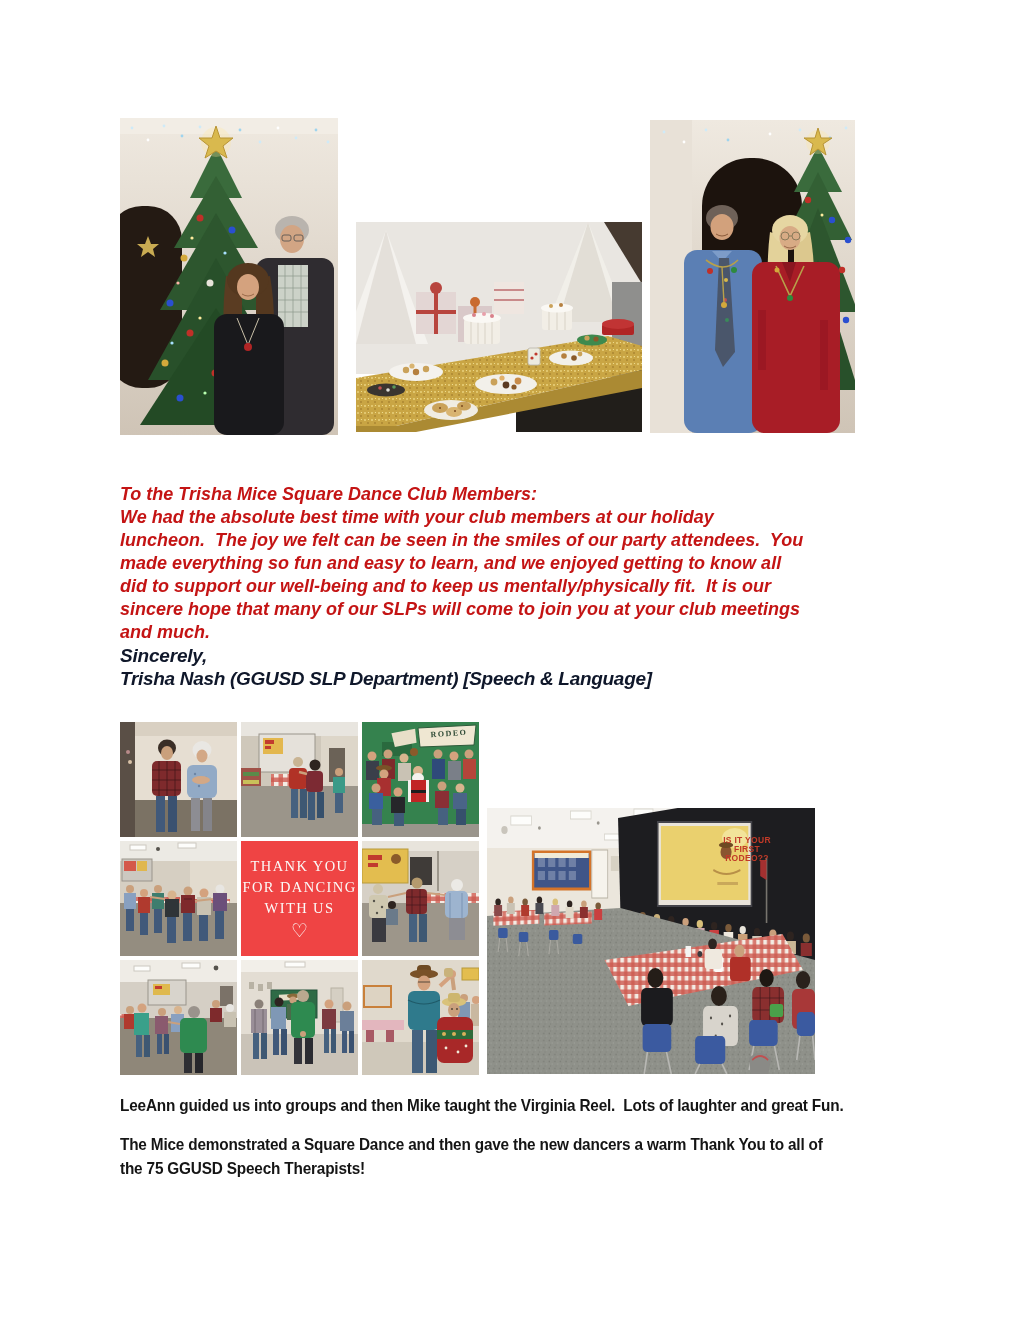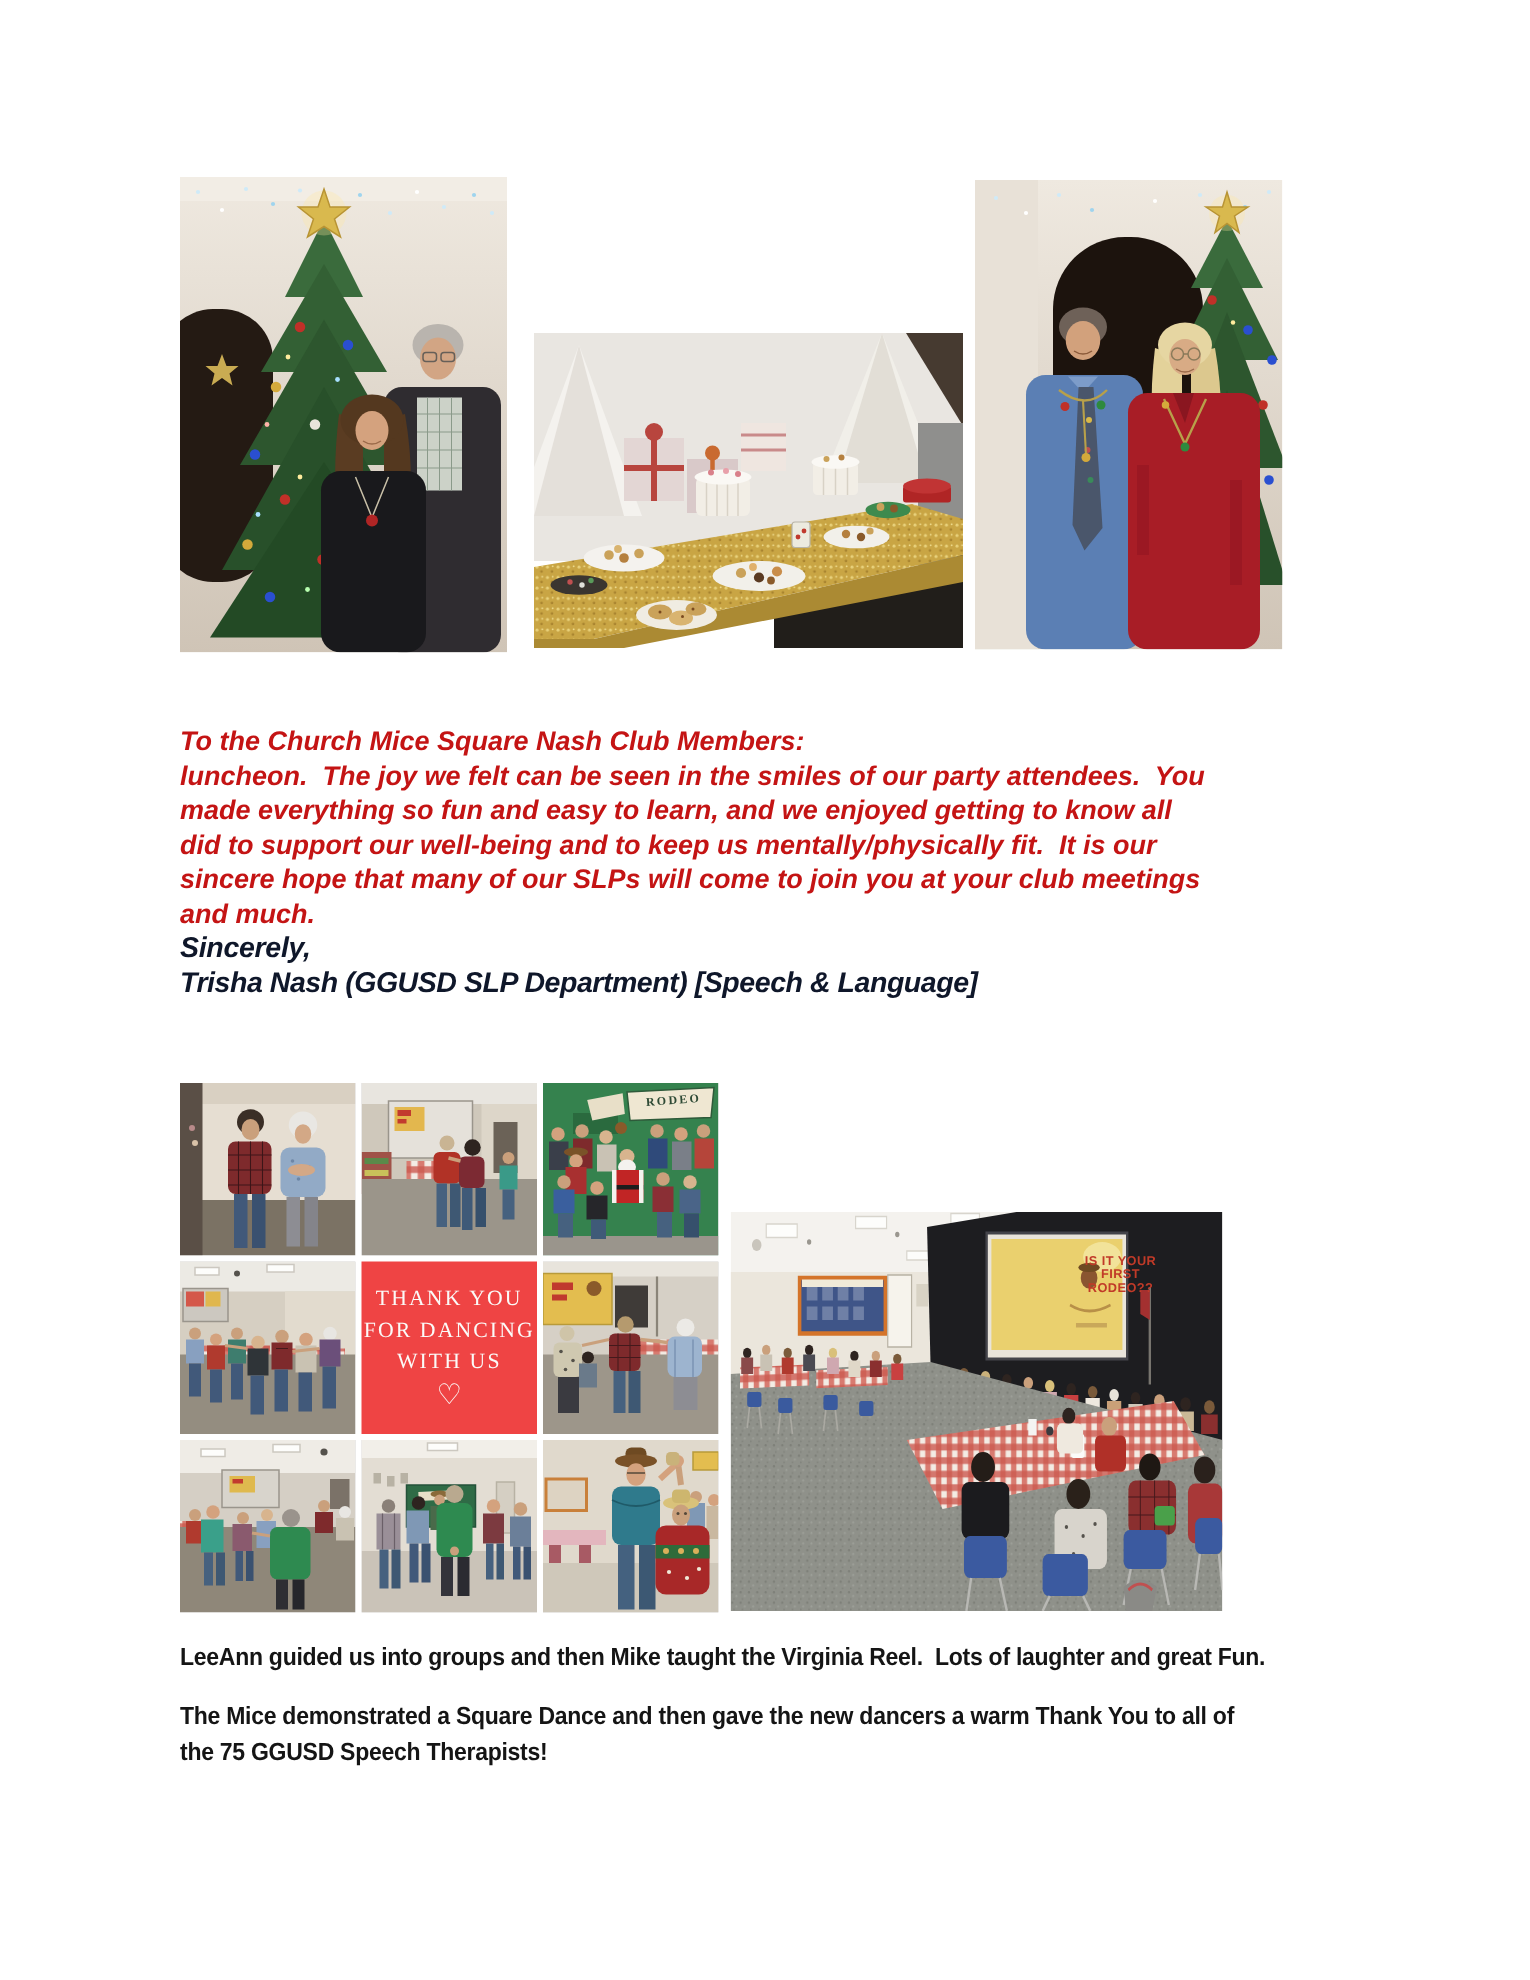--- a/index.html
+++ b/index.html
@@ -297,21 +297,22 @@
       <polygon points="132,142 146,142 140,162" fill="#8a1620"></polygon>
       <rect x="108" y="190" width="8" height="60" fill="#931521" opacity="0.6"></rect>
       <rect x="170" y="200" width="8" height="70" fill="#931521" opacity="0.6"></rect>
       <polyline points="126,146 140,176 154,146" fill="none" stroke="#b8a04a" stroke-width="1.6"></polyline>
       <circle cx="140" cy="178" r="3" fill="#2e8a3e"></circle>
         <circle cx="127" cy="150" r="2.5" fill="#d4a93b"></circle>
     </svg>
   </figure>
 
   <div class="letter">
-    <div class="lline">To the Church Mice Square Nash Club Members:</div>
+    <div class="lline">To the Trisha Mice Square Dance Club Members:</div>
+    <div class="lline">We had the absolute best time with your club members at our holiday</div>
     <div class="lline">luncheon.  The joy we felt can be seen in the smiles of our party attendees.  You</div>
     <div class="lline">made everything so fun and easy to learn, and we enjoyed getting to know all</div>
     <div class="lline">did to support our well-being and to keep us mentally/physically fit.  It is our</div>
     <div class="lline">sincere hope that many of our SLPs will come to join you at your club meetings</div>
     <div class="lline">and much.</div>
     <div class="closing">Sincerely,</div>
     <div class="signature">Trisha Nash (GGUSD SLP Department) [Speech &amp; Language]</div>
   </div>
 
   <div class="collage">

